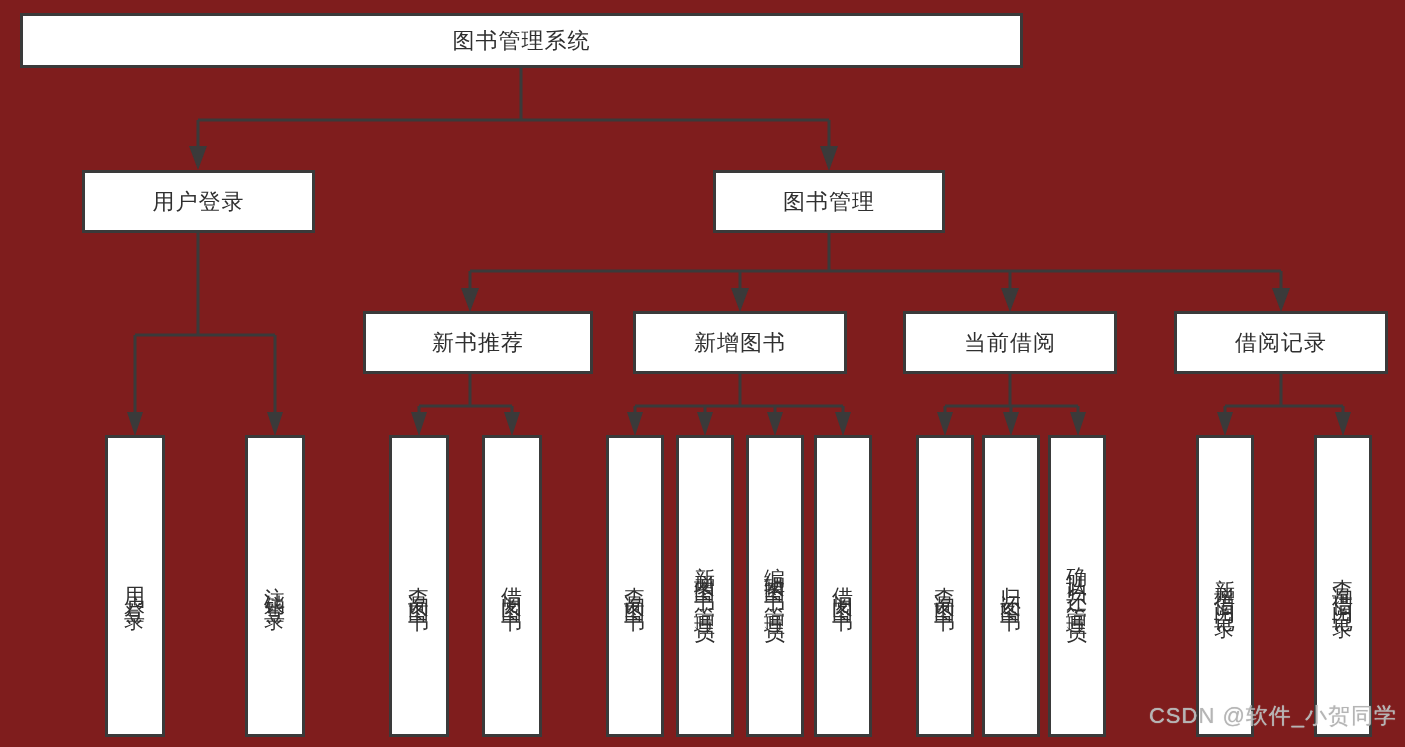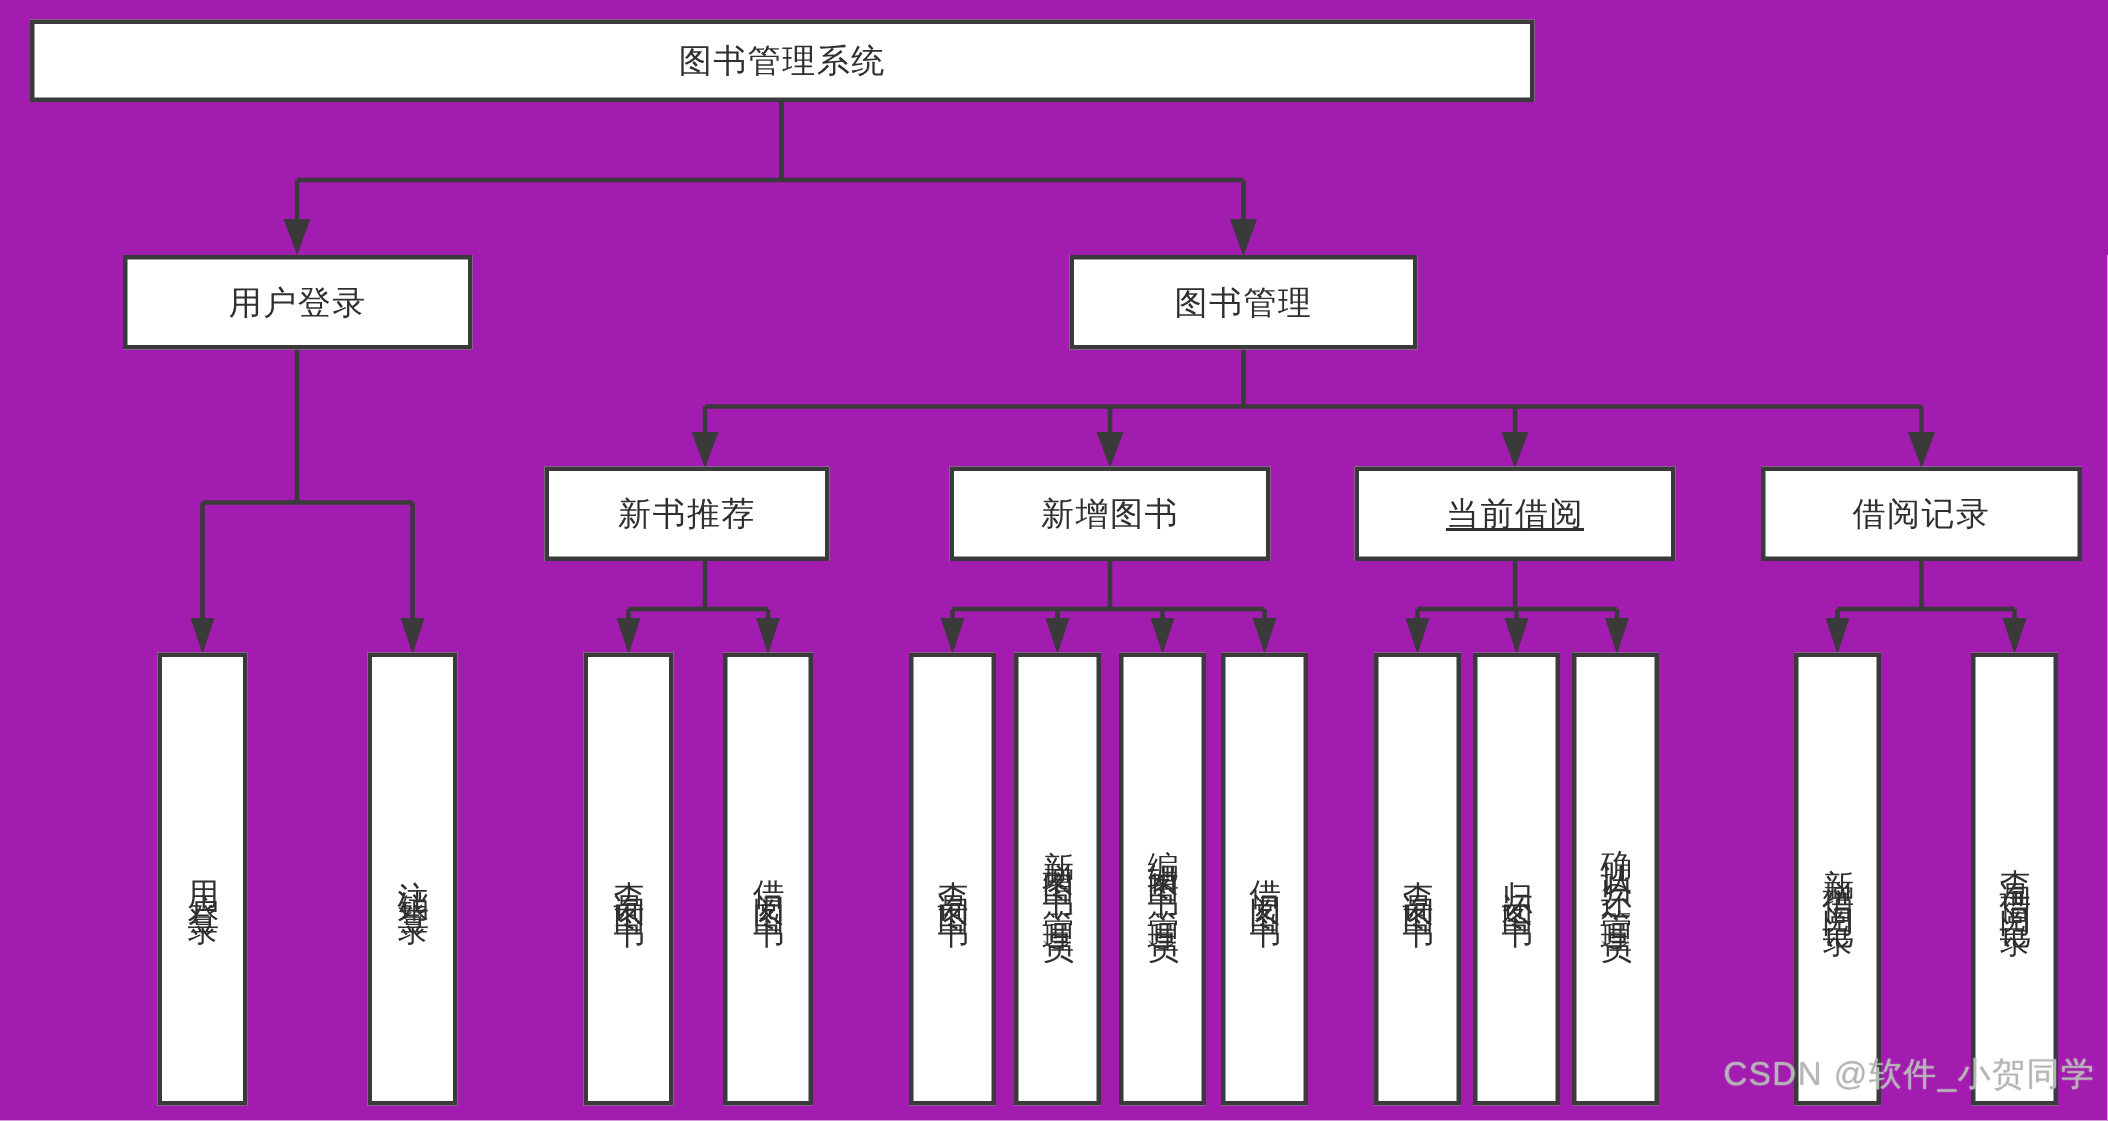--- a/index.html
+++ b/index.html
@@ -1,20 +1,20 @@
 <!DOCTYPE html>
 <html><head>
 <meta charset="utf-8">
 <style>
   html, body { margin: 0; padding: 0; background: #ffffff; }
   .canvas {
     position: relative;
     width: 1405px;
     height: 747px;
-    background: #a21caf;
+    background: #7f1d1d;
     font-family: "Liberation Sans", sans-serif;
     overflow: hidden;
   }
   .connectors {
     position: absolute;
     left: 0; top: 0;
     width: 1405px; height: 747px;
     pointer-events: none;
   }
   .node {
@@ -122,23 +122,23 @@
       <path d="M1217,412 L1233,412 L1225,436 Z"></path>
       <path d="M1335,412 L1351,412 L1343,436 Z"></path>
     </g>
   </svg>
 
   <div class="node" style="left:20px; top:13px; width:1003px; height:55px;">图书管理系统</div>
 
   <div class="node" style="left:82px; top:170px; width:233px; height:63px;">用户登录</div>
   <div class="node" style="left:713px; top:170px; width:232px; height:63px;">图书管理</div>
 
-  <div class="node" style="left:363px; top:311px; width:190px; height:63px;">新书推荐</div>
+  <div class="node" style="left:363px; top:311px; width:230px; height:63px;">新书推荐</div>
   <div class="node" style="left:633px; top:311px; width:214px; height:63px;">新增图书</div>
-  <div class="node" style="left:903px; top:311px; width:214px; height:63px;text-decoration:underline;">当前借阅</div>
+  <div class="node" style="left:903px; top:311px; width:214px; height:63px;">当前借阅</div>
   <div class="node" style="left:1174px; top:311px; width:214px; height:63px;">借阅记录</div>
 
   <div class="node leaf" style="left:105px; top:435px; width:60px; height:302px;">用户登录</div>
   <div class="node leaf" style="left:245px; top:435px; width:60px; height:302px;">注销登录</div>
 
   <div class="node leaf" style="left:389px; top:435px; width:60px; height:302px;">查询图书</div>
   <div class="node leaf" style="left:482px; top:435px; width:60px; height:302px;">借阅图书</div>
 
   <div class="node leaf" style="left:606px; top:435px; width:58px; height:302px;">查询图书</div>
   <div class="node leaf" style="left:676px; top:435px; width:58px; height:302px;">新增图书（管理员）</div>

